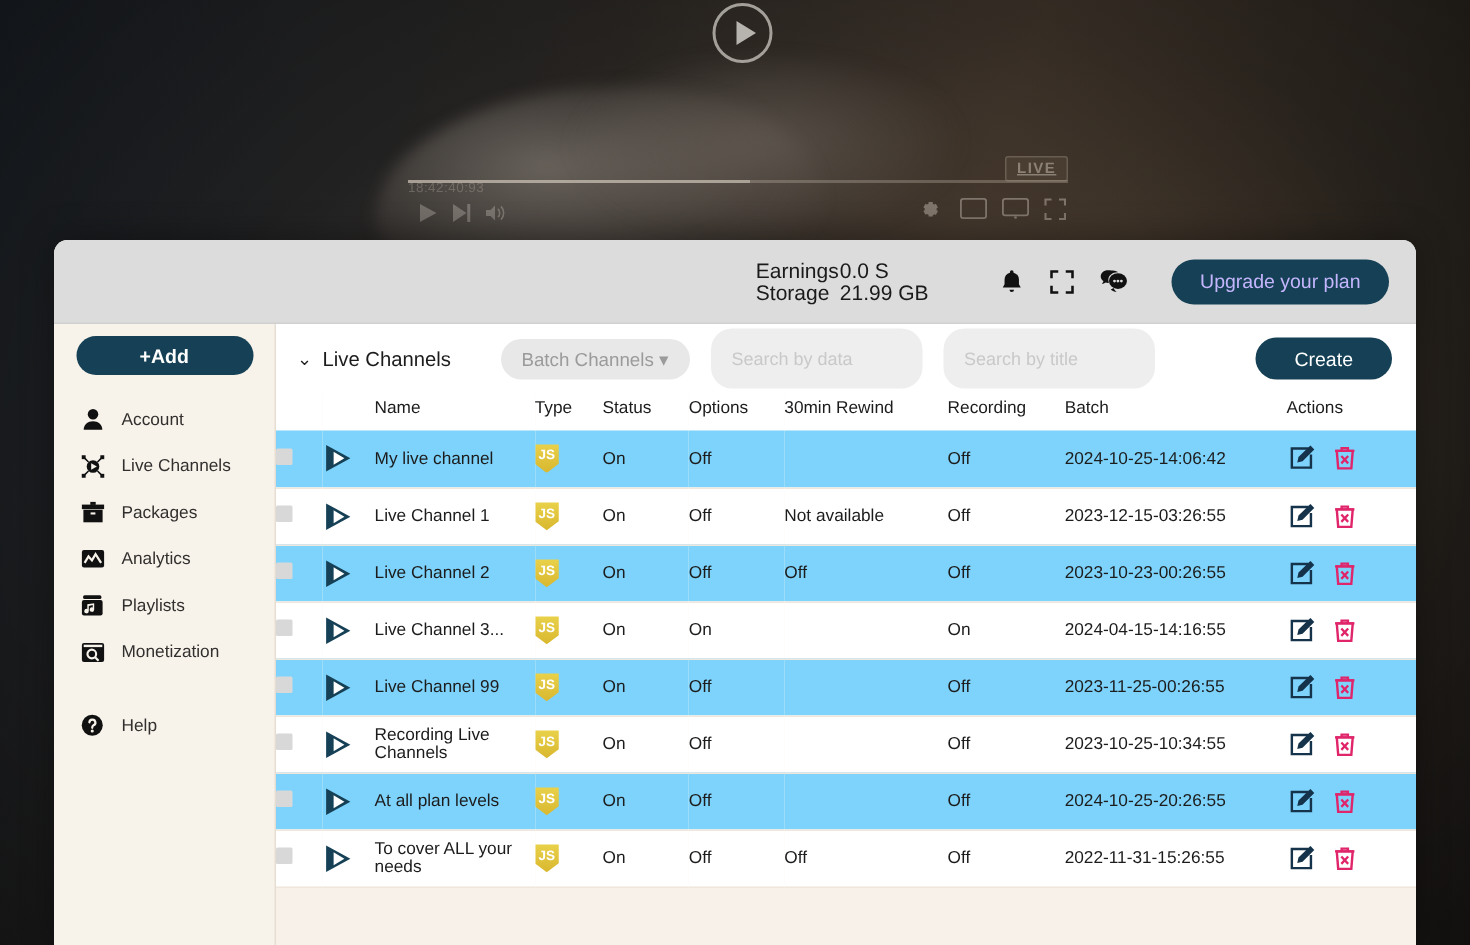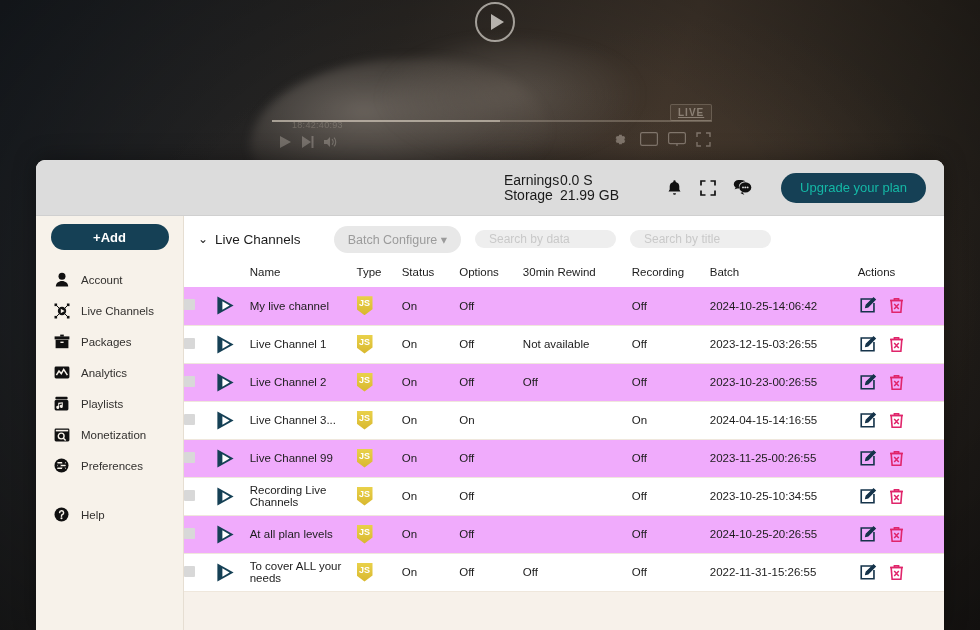--- a/index.html
+++ b/index.html
@@ -62,21 +62,21 @@
   }
   #progress-fill { position: absolute; left: 0; top: 0; height: 2px; width: 228px; background: rgba(214,204,192,0.55); }
   .pctl {
     position: absolute; top: 16px;
     color: rgba(190,182,174,0.40);
     display: flex; align-items: center; cursor: pointer;
   }
   #pc-play { left: 8px; }
   #pc-next { left: 30px; }
   #pc-vol  { left: 52px; }
-  #pc-time { left: 72px; top: 14px; font-size: 9px; color: rgba(182,172,162,0.34); letter-spacing: .3px; margin-left: 20px; }
+  #pc-time { left: 72px; top: 14px; font-size: 9px; color: rgba(182,172,162,0.34); letter-spacing: .3px; }
   .pr-ctl {
     position: absolute; top: 12px; cursor: pointer;
     opacity: .42;
   }
   #pc-gear { left: 340px; }
   #pc-scr1 { left: 368px; }
   #pc-scr2 { left: 396px; }
   #pc-full { left: 424px; }
   #live-badge {
     position: absolute; left: 398px; top: -16px;
@@ -106,21 +106,21 @@
     padding-right: 18px; gap: 0;
     border-bottom: 1px solid #d0d0d0;
   }
   #stats { font-size: 14px; color: #1a1a1a; line-height: 15px; margin-right: 38px; }
   #stats .srow { display: flex; }
   #stats .k { width: 56px; }
   #stats .v { }
   .topicon { width: 34px; height: 30px; display: flex; align-items: center; justify-content: center; cursor: pointer; }
   #upgrade-btn {
     margin-left: 22px;
-    background: #154055; color: #14b8a6;
+    background: #154055; color: #c4b5fd;
     border: none; border-radius: 18px;
     height: 30px; padding: 0 19px;
     font-family: "Liberation Sans", sans-serif;
     font-size: 13px; cursor: pointer;
   }
 
   
   #body-split { display: flex; height: 414px; }
 
   
@@ -160,21 +160,21 @@
     margin-left: 33px;
     background: #e8e8e8; color: #9b9b9b;
     border: none; border-radius: 14px;
     height: 27px; padding: 0 14px;
     font-family: "Liberation Sans", sans-serif; font-size: 12.5px;
     cursor: pointer;
   }
   .search-box {
     margin-left: 14px;
     background: #eeeeee; border: none; border-radius: 14px;
-    height: 18px; width: 141px; padding: 0 14px;
+    height: 40px; width: 141px; padding: 0 14px;
     font-family: "Liberation Sans", sans-serif; font-size: 12px;
     color: #a16207;
   }
   .search-box::placeholder { color: #c9c9c9; }
   #create-btn {
     margin-left: auto;
     background: #154055; color: #fff;
     border: none; border-radius: 14px;
     height: 28px; padding: 0 26px;
     font-family: "Liberation Sans", sans-serif; font-size: 13px; cursor: pointer;
@@ -182,21 +182,21 @@
 
   
   #table-wrap { flex: 1; overflow: hidden; background: #faf6f0; }
   table { width: 100%; border-collapse: collapse; table-layout: fixed; }
   thead th {
     font-size: 11.5px; font-weight: 400; color: #1c1c1c;
     text-align: left; padding: 4px 0 9px 0;
     background: #fff;
   }
   tbody tr { height: 38px; }
-  tbody tr.odd  { background: #f0abfc; }
+  tbody tr.odd  { background: #7dd3fc; }
   tbody tr.even { background: #ffffff; }
   tbody td {
     font-size: 11.5px; color: #1c1c1c;
     vertical-align: middle;
     border-bottom: 1px solid #efe7dc;
     padding: 3px 0;
   }
   .c-check { width: 30px; padding-left: 14px !important; }
   .c-play  { width: 34px; }
   .c-name  { width: 104px; padding-right: 6px !important; line-height: 13.5px; }
@@ -403,55 +403,42 @@
           <svg width="16" height="14" viewBox="0 0 16 14" fill="#111">
             <rect x="0.6" y="0.6" width="14.8" height="12.8" rx="1.4"></rect>
             <rect x="1.8" y="1.8" width="12.4" height="1.6" fill="#f7f2ea"></rect>
             <circle cx="7.2" cy="8" r="2.9" fill="none" stroke="#f7f2ea" stroke-width="1.4"></circle>
             <path d="M9.4 10.2l2.3 2.3" stroke="#f7f2ea" stroke-width="1.5"></path>
           </svg>
         </span>
         <span class="si-lb">Monetization</span>
       </div>
 
-      <div class="side-item">
-        <span class="si-ic">
-          <svg width="15" height="15" viewBox="0 0 15 15" fill="#111">
-            <circle cx="7.5" cy="7.5" r="7"></circle>
-            <rect x="3.2" y="4" width="8.6" height="1.5" rx=".7" fill="#f7f2ea"></rect>
-            <rect x="3.2" y="6.8" width="8.6" height="1.5" rx=".7" fill="#f7f2ea"></rect>
-            <rect x="3.2" y="9.6" width="8.6" height="1.5" rx=".7" fill="#f7f2ea"></rect>
-            <circle cx="9.6" cy="4.75" r="1.5"></circle>
-              <circle cx="5.2" cy="7.55" r="1.5"></circle>
-              <circle cx="9.6" cy="10.35" r="1.5"></circle>
-          </svg>
-        </span>
-        <span class="si-lb">Preferences</span>
-      </div>
 
       <div class="side-item" id="help-item">
         <span class="si-ic">
           <svg width="15" height="15" viewBox="0 0 15 15" fill="#111">
             <circle cx="7.5" cy="7.5" r="7"></circle>
             <path d="M5.6 5.6a2 2 0 1 1 2.6 2c-.5.3-.7.7-.7 1.3v.3" stroke="#f7f2ea" stroke-width="1.5" fill="none" stroke-linecap="round"></path>
             <circle cx="7.5" cy="11.3" r="1.05" fill="#f7f2ea"></circle>
           </svg>
         </span>
         <span class="si-lb">Help</span>
       </div>
     </div>
 
     <div id="main">
 
       <div id="toolbar">
         <span id="chev">⌄</span>
         <span id="section-title">Live Channels</span>
-        <button id="batch-btn">Batch Configure ▾</button>
+        <button id="batch-btn">Batch Channels ▾</button>
         <input class="search-box" placeholder="Search by data" style="">
         <input class="search-box" placeholder="Search by title" style="">
+        <button id="create-btn">Create</button>
       </div>
 
       <div id="table-wrap">
         <table>
           <colgroup>
             <col class="c-check">
               <col class="c-play">
               <col class="c-name">
               <col class="c-type">
             <col class="c-status">

